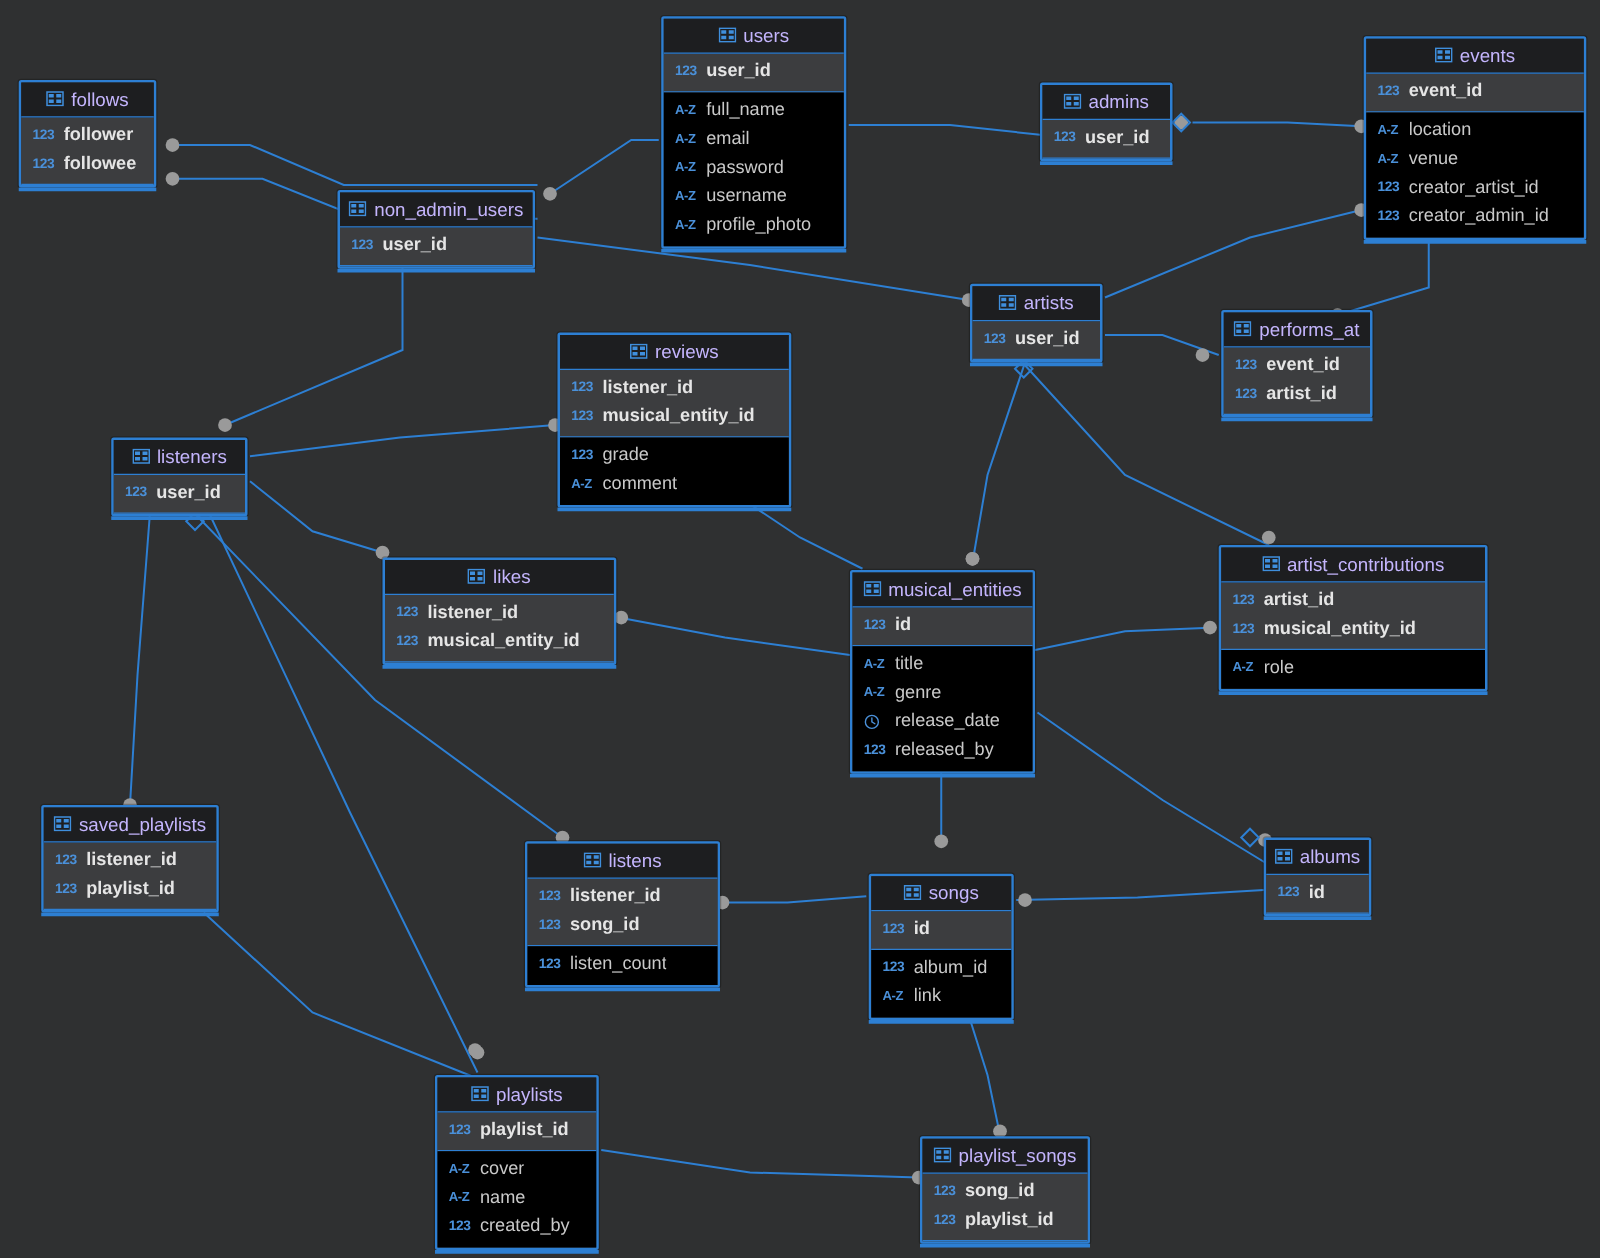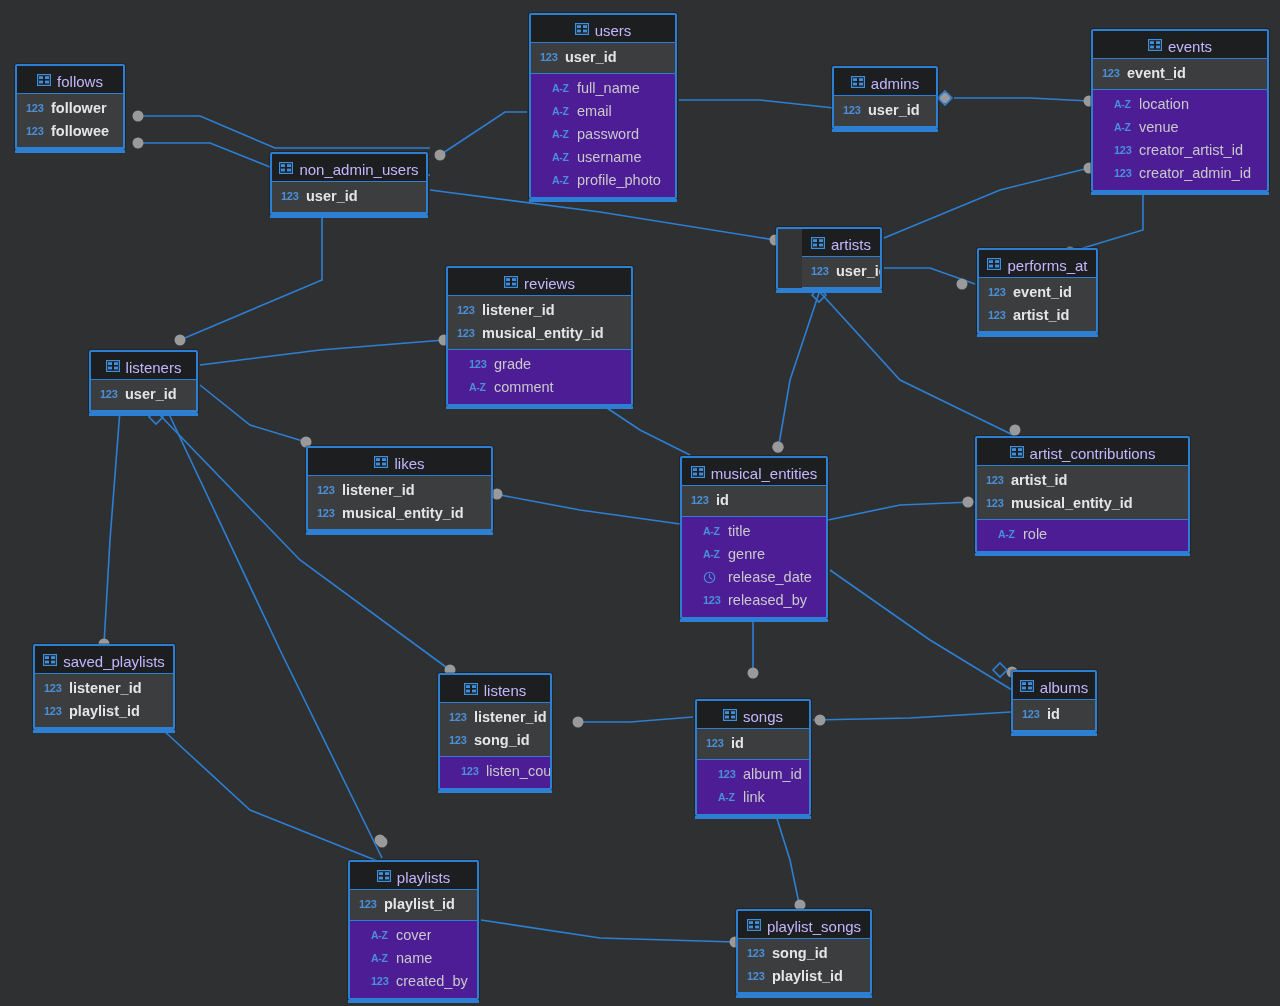--- a/index.html
+++ b/index.html
@@ -54,22 +54,22 @@
     height: 12px;
     vertical-align: -1px;
     margin-right: 6px;
   }
   .pk-section {
     background: #3c3d3f;
     border-bottom: 1px solid #2d7fd3;
     padding: 3px 0 4px 0;
   }
   .col-section {
-    background: #4c1d95;
-    padding: 3px 0 5px 12px;
+    background: #000000;
+    padding: 3px 0 5px 0;
   }
   .col {
     height: 23px;
     line-height: 23px;
     padding-left: 9px;
     white-space: nowrap;
     font-size: 14.5px;
     color: #c9c9c9;
     display: flex;
     align-items: center;
@@ -283,21 +283,21 @@
               <rect x="8" y="6.6" width="4" height="2.8" fill="#3f8fdd"></rect>
             </svg></span><span class="tname">non_admin_users</span></div>
         <div class="pk-section">
           <div class="col pk">
             <span class="type-badge">123</span>
             <span class="cname">user_id</span>
           </div>
         </div>
         <div class="node-underline"></div>
       </div>
-      <div class="table-node" style="left: 776px; top: 227px; width: 106px; padding-left: 24px;">
+      <div class="table-node" style="left: 776px; top: 227px; width: 106px;">
         <div class="tbl-header"><span><svg class="grid-icon" viewBox="0 0 14 12" xmlns="http://www.w3.org/2000/svg">
               <rect x="0.5" y="0.5" width="13" height="11" fill="none" stroke="#3f8fdd" stroke-width="1.4"></rect>
               <rect x="2" y="2.2" width="4" height="2.8" fill="#3f8fdd"></rect>
               <rect x="8" y="2.2" width="4" height="2.8" fill="#3f8fdd"></rect>
               <rect x="2" y="6.6" width="4" height="2.8" fill="#3f8fdd"></rect>
               <rect x="8" y="6.6" width="4" height="2.8" fill="#3f8fdd"></rect>
             </svg></span><span class="tname">artists</span></div>
         <div class="pk-section">
           <div class="col pk">
             <span class="type-badge">123</span>
@@ -486,21 +486,21 @@
               <rect x="8" y="6.6" width="4" height="2.8" fill="#3f8fdd"></rect>
             </svg></span><span class="tname">albums</span></div>
         <div class="pk-section">
           <div class="col pk">
             <span class="type-badge">123</span>
             <span class="cname">id</span>
           </div>
         </div>
         <div class="node-underline"></div>
       </div>
-      <div class="table-node" style="left: 438px; top: 673px; width: 114px;">
+      <div class="table-node" style="left: 420px; top: 673px; width: 156px;">
         <div class="tbl-header"><span><svg class="grid-icon" viewBox="0 0 14 12" xmlns="http://www.w3.org/2000/svg">
               <rect x="0.5" y="0.5" width="13" height="11" fill="none" stroke="#3f8fdd" stroke-width="1.4"></rect>
               <rect x="2" y="2.2" width="4" height="2.8" fill="#3f8fdd"></rect>
               <rect x="8" y="2.2" width="4" height="2.8" fill="#3f8fdd"></rect>
               <rect x="2" y="6.6" width="4" height="2.8" fill="#3f8fdd"></rect>
               <rect x="8" y="6.6" width="4" height="2.8" fill="#3f8fdd"></rect>
             </svg></span><span class="tname">listens</span></div>
         <div class="pk-section">
           <div class="col pk">
             <span class="type-badge">123</span>

